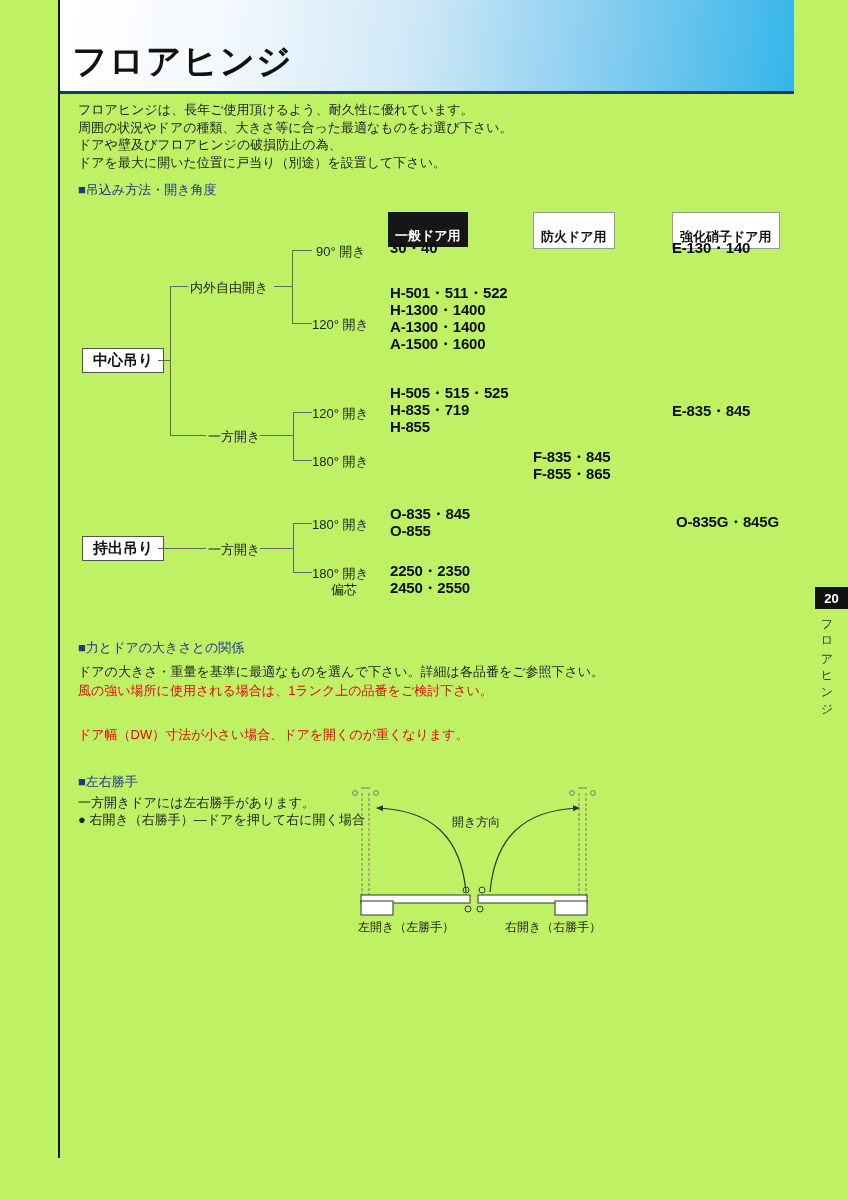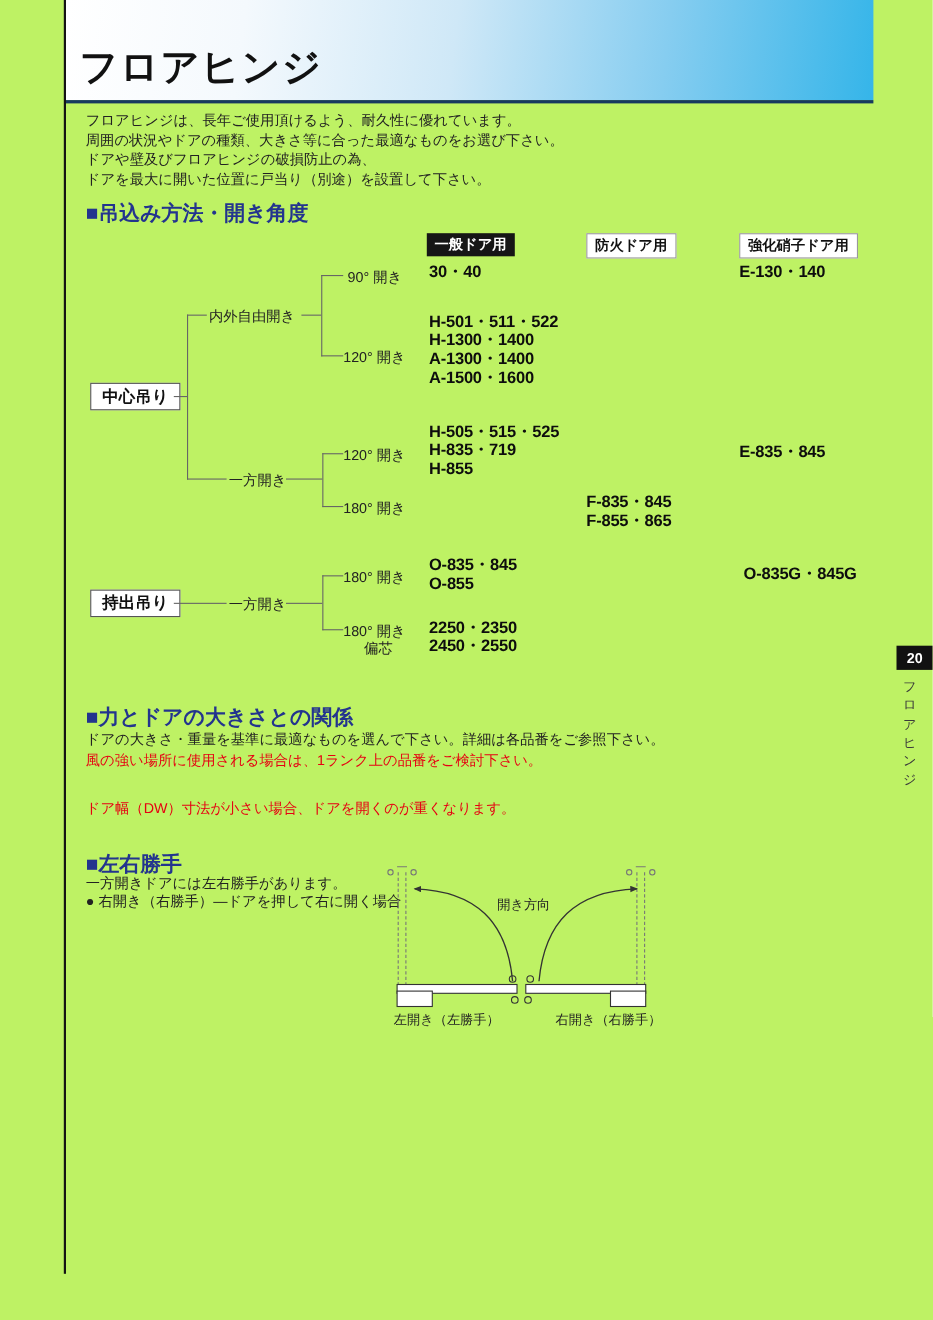--- a/index.html
+++ b/index.html
@@ -24,34 +24,34 @@
     border-bottom:3px solid #173a5f;
   }
   .page-title{
     position:absolute;left:12px;bottom:6px;
     font-size:35px;font-weight:bold;color:#111;
     letter-spacing:1px;white-space:nowrap;
   }
 
   .intro{left:78px;top:101px;font-size:13px;line-height:17.5px;color:#222;}
 
-  .sec-heading{font-size:19px;font-weight:bold;color:#23348e;white-space:nowrap;}
+  .sec-heading{font-size:13px;font-weight:normal;color:#23348e;white-space:nowrap;}
 
   
   .tline{background:#666;}
   .node-box{
     border:1px solid #555;background:#fff;
     font-size:15px;font-weight:bold;
     padding:2px 10px;white-space:nowrap;color:#111;
   }
   .angle{font-size:13px;color:#222;white-space:nowrap;}
   .branch{font-size:13px;color:#222;white-space:nowrap;}
 
   
-  .col-hd{font-size:13px;font-weight:bold;padding:1px 7px 2px;white-space:nowrap;}
+  .col-hd{font-size:13px;font-weight:bold;padding:15px 7px 2px;white-space:nowrap;}
   .col-hd.filled{background:#161616;color:#ffffff;}
   .col-hd.outline{background:#ffffff;color:#111;border:1px solid #999;}
 
   .prod{font-size:15px;font-weight:bold;line-height:17px;letter-spacing:-0.2px;color:#0d0d0d;white-space:nowrap;}
   .prod div{white-space:nowrap;}
 
   .body-line{font-size:13px;color:#222;white-space:nowrap;}
   .red{color:#e60012;}
 
   

